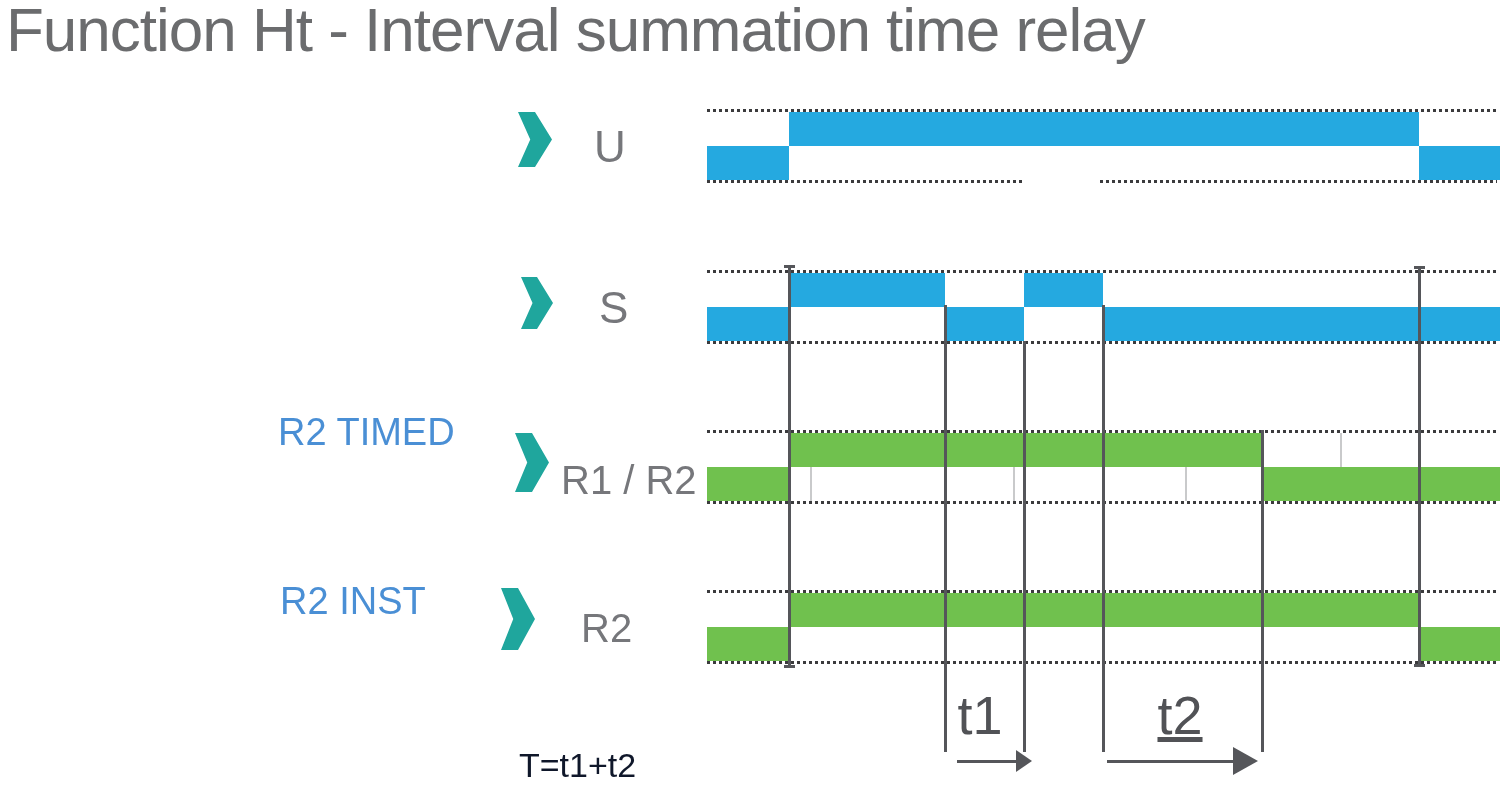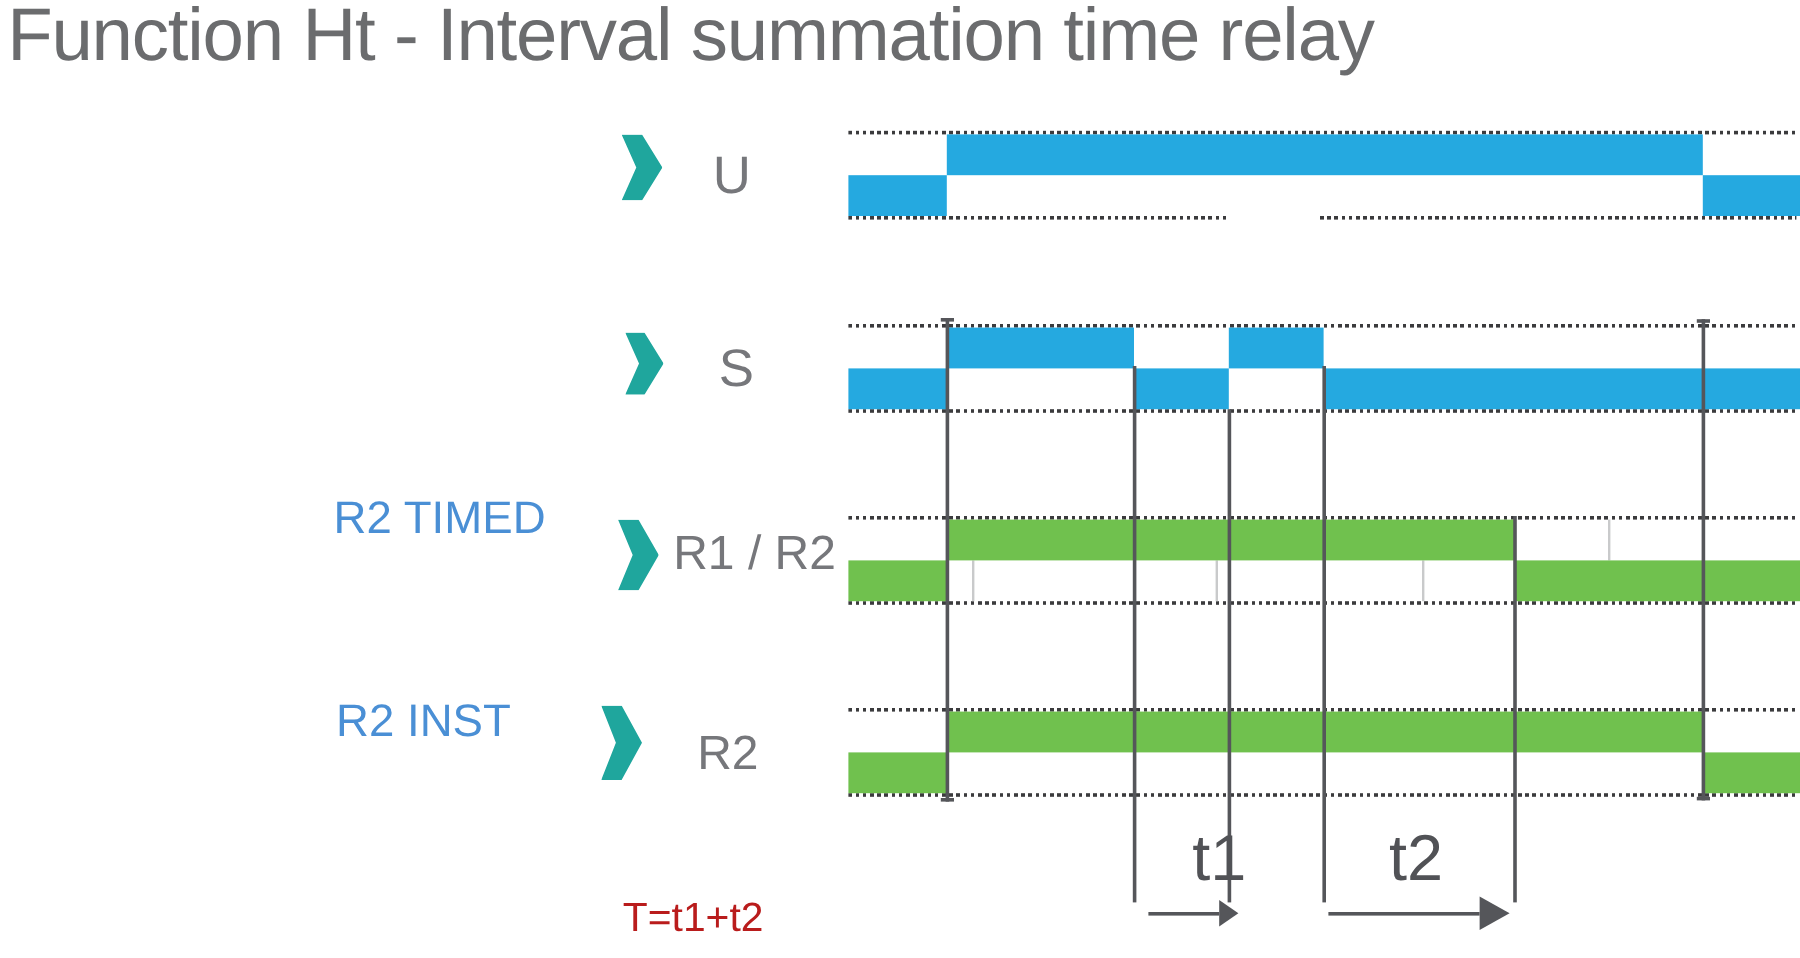--- a/index.html
+++ b/index.html
@@ -20,21 +20,21 @@
   .cap{position:absolute;width:11px;height:3px;background:var(--line);}
   .tick{position:absolute;width:2px;background:var(--tick);}
   .chevron{position:absolute;background:var(--teal);
     clip-path:polygon(0 0,50% 0,100% 50%,50% 100%,0 100%,36% 50%);}
   .sig-label{position:absolute;color:#76777B;white-space:nowrap;}
   .side-label{position:absolute;color:var(--labelblue);white-space:nowrap;}
   .int-label{position:absolute;color:#515256;transform:translateX(-50%);white-space:nowrap;}
   .arrow-shaft{position:absolute;height:3px;background:var(--line);}
   .arrow-head{position:absolute;width:0;height:0;border-style:solid;
     border-color:transparent transparent transparent var(--line);}
-  #formula-label{position:absolute;left:519px;top:746px;font-size:34px;color:#b91c1c;}
+  #formula-label{position:absolute;left:519px;top:746px;font-size:34px;color:#0f172a;}
 </style>
 </head>
 <body>
 
 <div id="canvas" style="--line: #55565A; --dot: #3B3B3D; --tick: #C9CACB; --teal: #1FA69D; --labelblue: #4A8FD5;">
   <h1 id="page-title">Function Ht - Interval summation time relay</h1>
   <div id="plot" class="abs">
       <div class="dots" style="left: 707px; top: 109px; width: 790px;"></div>
       <div class="dots" style="left: 707px; top: 180px; width: 315px;"></div>
       <div class="dots" style="left: 1100px; top: 180px; width: 397px;"></div>
@@ -55,41 +55,41 @@
       <div class="dots" style="left: 707px; top: 430px; width: 790px;"></div>
       <div class="dots" style="left: 707px; top: 501px; width: 790px;"></div>
       <div class="tick" style="left: 810px; top: 467px; height: 34px;"></div>
       <div class="tick" style="left: 1013px; top: 467px; height: 34px;"></div>
       <div class="tick" style="left: 1185px; top: 467px; height: 34px;"></div>
       <div class="tick" style="left: 1340px; top: 433px; height: 34px;"></div>
       <div class="bar" style="left: 707px; width: 82px; top: 467px; background: rgb(112, 193, 78);"></div>
       <div class="bar" style="left: 789px; width: 473px; top: 433px; background: rgb(112, 193, 78);"></div>
       <div class="bar" style="left: 1262px; width: 238px; top: 467px; background: rgb(112, 193, 78);"></div>
       <div class="chevron" style="left: 515px; top: 433px; width: 34px; height: 59px;"></div>
-      <div class="sig-label" style="left: 561px; top: 439px; font-size: 40px;">R1 / R2</div>
+      <div class="sig-label" style="left: 561px; top: 458px; font-size: 40px;">R1 / R2</div>
       <div class="side-label" style="left: 278px; top: 411px; font-size: 38px;">R2 TIMED</div>
       <div class="dots" style="left: 707px; top: 590px; width: 790px;"></div>
       <div class="dots" style="left: 707px; top: 661px; width: 790px;"></div>
       <div class="bar" style="left: 707px; width: 82px; top: 627px; background: rgb(112, 193, 78);"></div>
       <div class="bar" style="left: 789px; width: 630px; top: 593px; background: rgb(112, 193, 78);"></div>
       <div class="bar" style="left: 1419px; width: 81px; top: 627px; background: rgb(112, 193, 78);"></div>
       <div class="chevron" style="left: 501px; top: 588px; width: 34px; height: 62px;"></div>
       <div class="sig-label" style="left: 581px; top: 606px; font-size: 40px; text-align: center;">R2</div>
       <div class="side-label" style="left: 280px; top: 580px; font-size: 38px;">R2 INST</div>
       <div class="marker" style="left: 788px; top: 265px; height: 403px;"></div>
       <div class="cap" style="left: 784px; top: 265px;"></div>
       <div class="cap" style="left: 784px; top: 665px;"></div>
       <div class="marker" style="left: 944px; top: 305px; height: 447px;"></div>
       <div class="marker" style="left: 1023px; top: 341px; height: 411px;"></div>
       <div class="marker" style="left: 1102px; top: 305px; height: 447px;"></div>
       <div class="marker" style="left: 1261px; top: 430px; height: 322px;"></div>
       <div class="marker" style="left: 1418px; top: 266px; height: 401px;"></div>
       <div class="cap" style="left: 1414px; top: 266px;"></div>
       <div class="cap" style="left: 1414px; top: 664px;"></div>
-      <div class="int-label" style="left: 980px; top: 684px; font-size: 54px; margin-left: 36px;">t1</div>
+      <div class="int-label" style="left: 980px; top: 684px; font-size: 54px;">t1</div>
       <div class="arrow-shaft" style="left: 957px; top: 760px; width: 59px;"></div>
       <div class="arrow-head" style="left: 1016px; top: 750px; border-width: 11px 0px 11px 16px;"></div>
-      <div class="int-label" style="left: 1180px; top: 684px; font-size: 54px;">t2</div>
+      <div class="int-label" style="left: 1180px; top: 684px; font-size: 54px; text-decoration: underline;">t2</div>
       <div class="arrow-shaft" style="left: 1107px; top: 760px; width: 126px;"></div>
       <div class="arrow-head" style="left: 1233px; top: 747px; border-width: 14px 0px 14px 25px;"></div>
     </div>
   <div id="formula-label">T=t1+t2</div>
 </div>
 
 </body></html>

